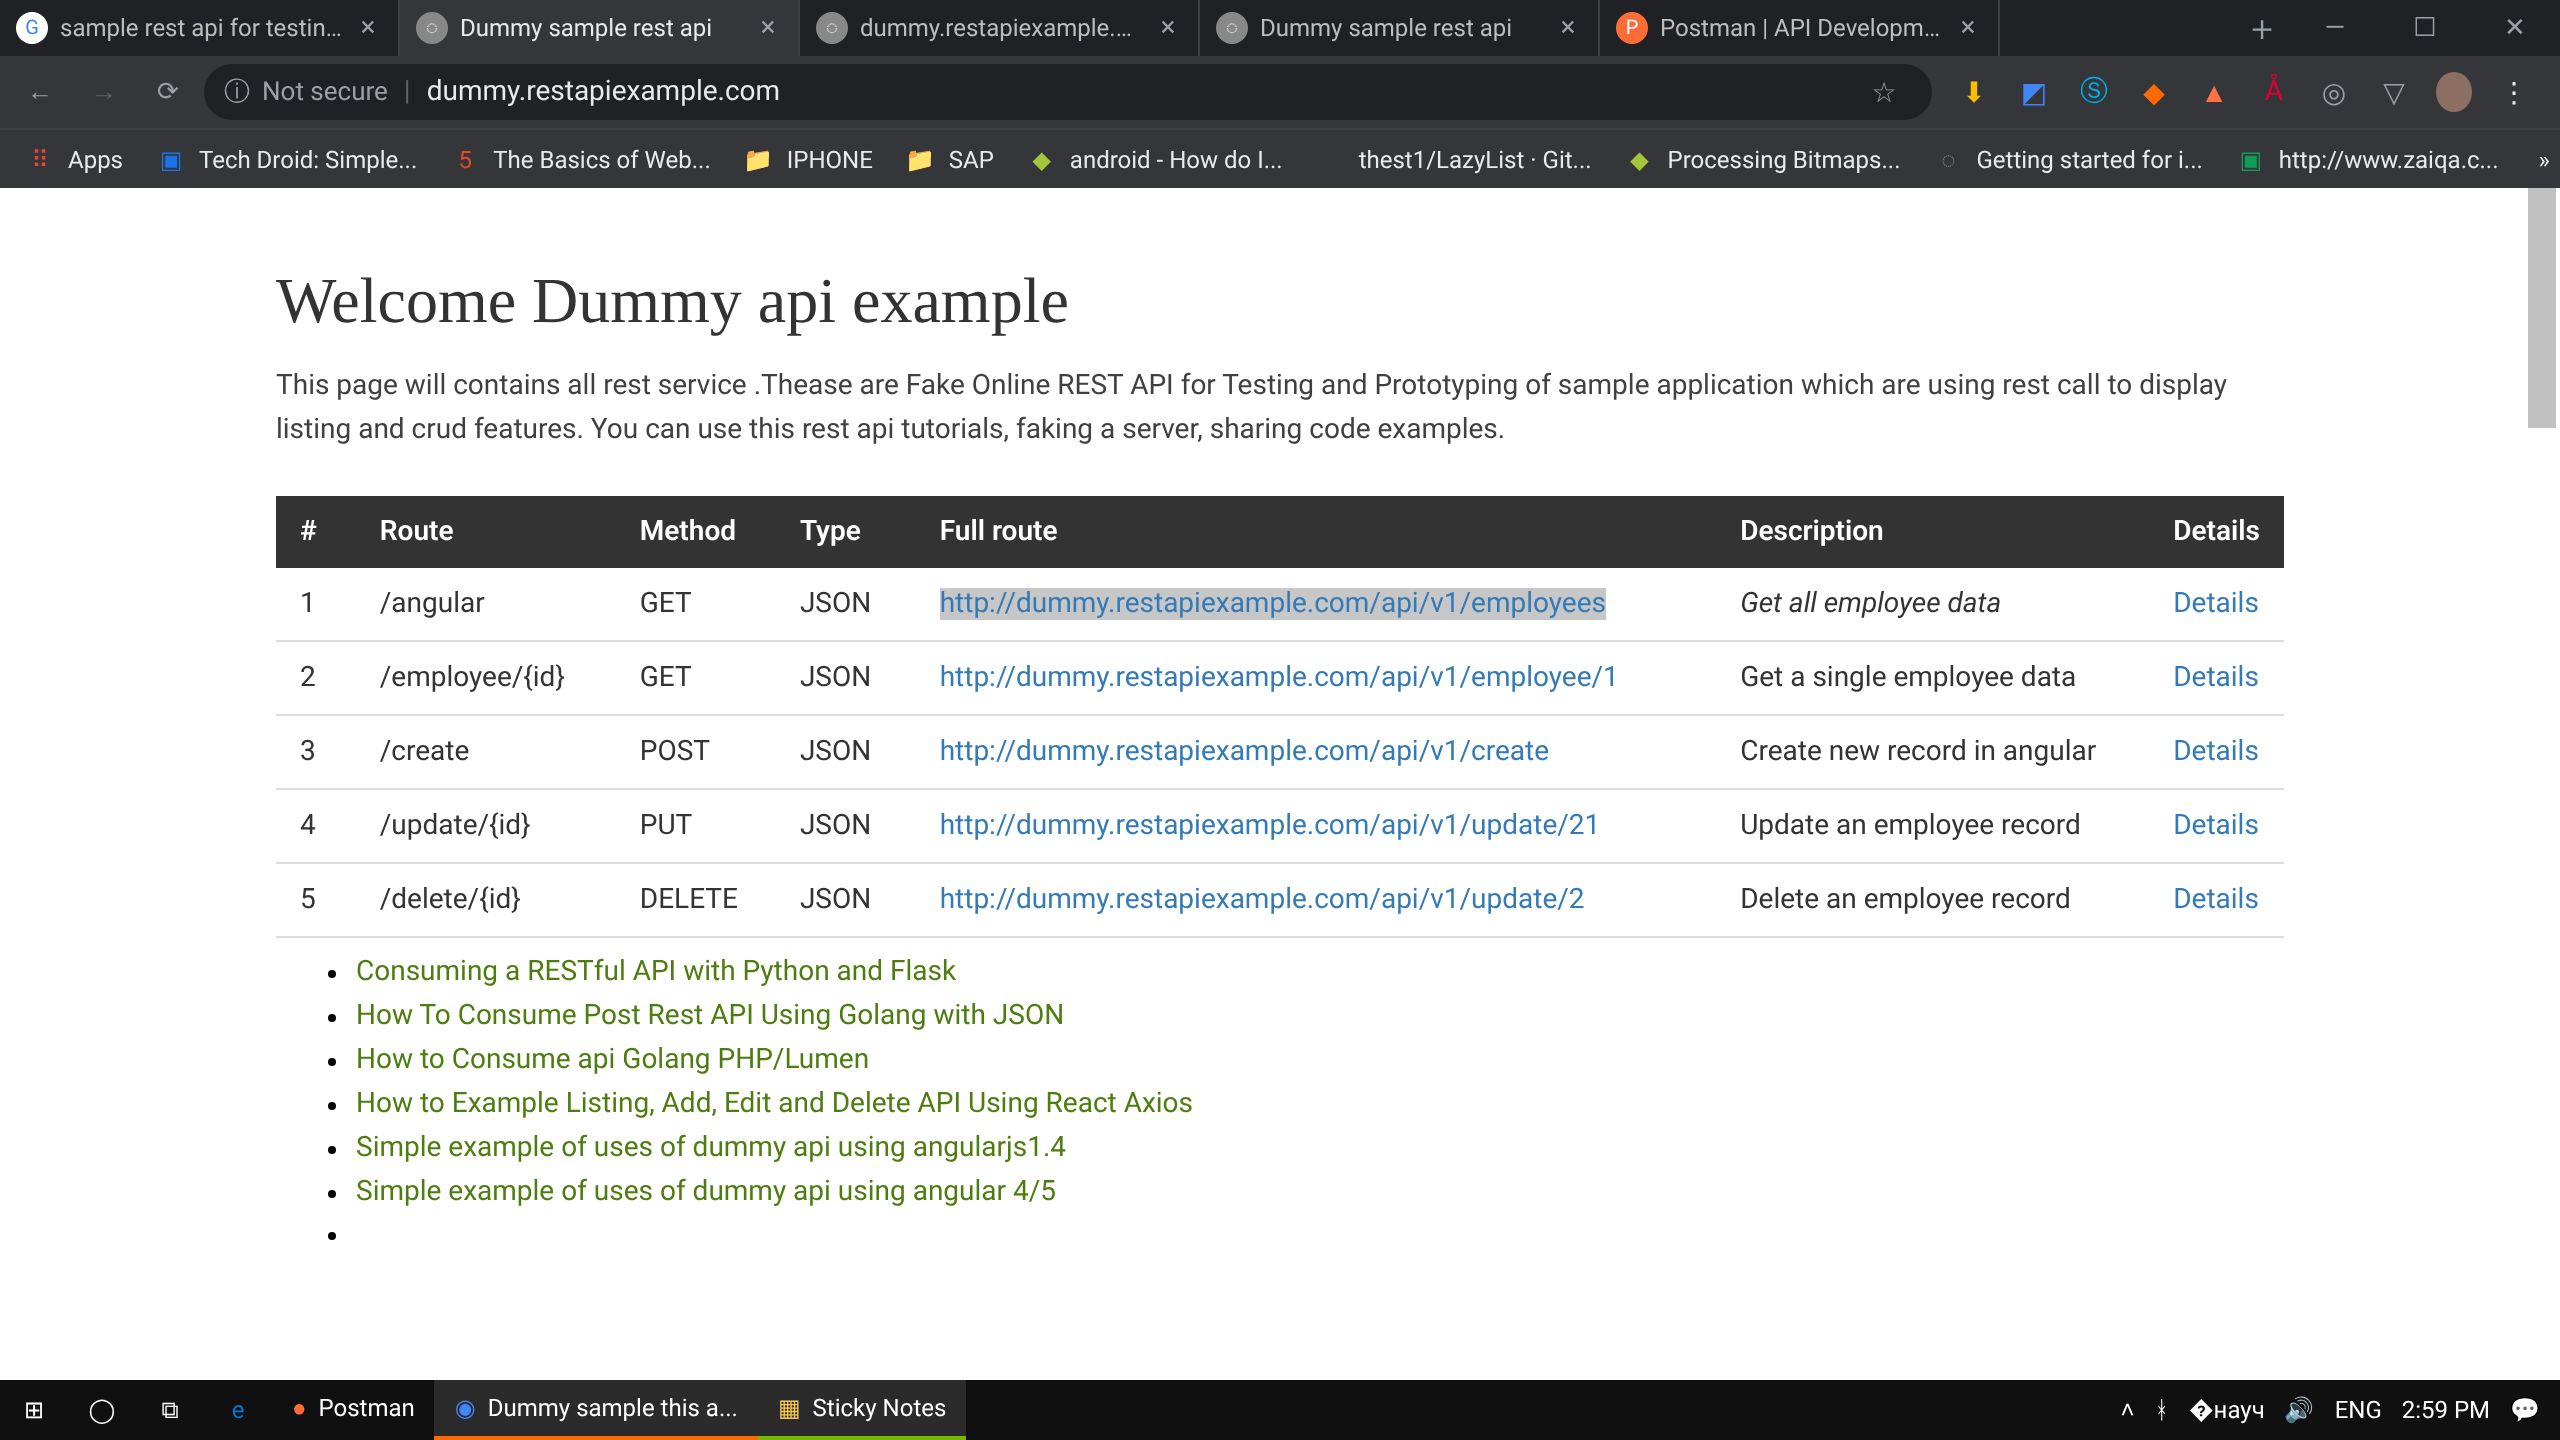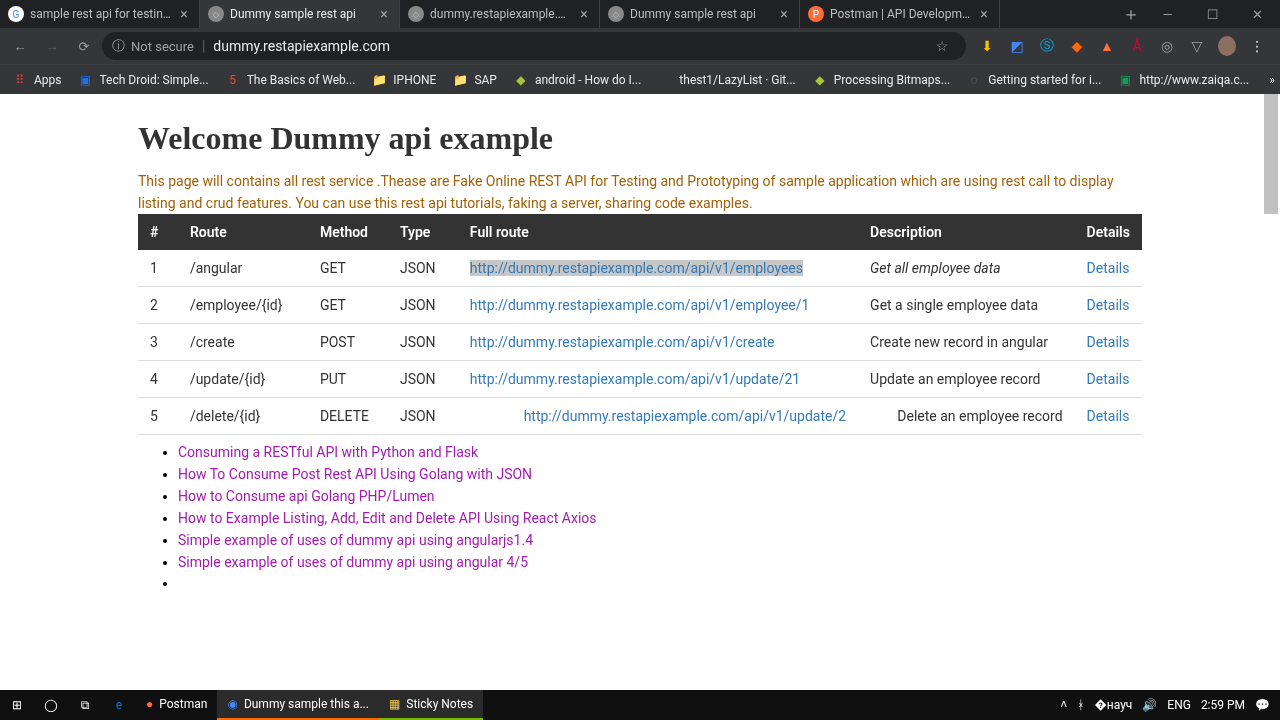--- a/index.html
+++ b/index.html
@@ -29,31 +29,31 @@
 
 .bookmarks { height: 30px; background: #35363a; border-top: 1px solid #3c4043; display:flex; align-items:center; padding: 0 6px; gap:4px; color:#e8eaed; font-size:12px;}
 .bk { display:flex; align-items:center; gap:6px; padding: 0 6px; white-space:nowrap;}
 .bk .ic { width:16px; height:16px; display:flex; align-items:center; justify-content:center;}
 .bk-spacer { flex:1; }
 .bk-over { color:#e8eaed; padding:0 6px;}
 
 
 .viewport { flex:1; background: #fff; overflow-y: auto; position:relative;}
 .page { max-width: 1004px; margin: 0 auto; padding: 14px 0 40px 0;}
-h1 { font-size: 32px; font-weight: 700; color:#333; margin: 12px 0 14px 0; font-family: Georgia, serif;}
-.lead { font-size: 14px; color:#a16207; line-height: 1.55; }
+h1 { font-size: 32px; font-weight: 400; color:#333; margin: 24px 0 14px 0; font-family: Georgia, serif;}
+.lead { font-size: 14px; color:#404040; line-height: 1.55; margin-bottom: 22px; }
 h2 { font-size: 22px; font-weight: 400; color:#333; margin: 10px 0 12px 0; font-family: Georgia, serif;}
 table { width: 100%; border-collapse: collapse; }
 thead th { background: #333; color:#fff; text-align:left; font-weight:600; font-size:14px; padding: 10px 12px; }
 tbody td { padding: 10px 12px; font-size: 14px; color:#333; border-bottom: 1px solid #ddd;}
 tbody td a { color: #337ab7; text-decoration: none;}
 .hl { background: #c7c7c7; }
 ul.examples { list-style: disc; padding-left: 40px; margin-top: 6px;}
 ul.examples li { padding: 3px 0; }
-ul.examples a { color:#a21caf; font-size: 14px; text-decoration: none;}
+ul.examples a { color:#4d7c0f; font-size: 14px; text-decoration: none;}
 
 
 .scrollhint { position:absolute; right:2px; top:0; width:14px; height:100%; }
 .scrollhint .thumb { position:absolute; right:0; top:0; width:14px; height:120px; background:#c1c1c1;}
 
 
 .taskbar { height: 30px; background: #101010; display:flex; align-items:center; color:#fff; font-size:12px;}
 .taskbar .tb { width:34px; height:30px; display:flex; align-items:center; justify-content:center;}
 .taskbar .tbapp { display:flex; align-items:center; gap:6px; padding: 0 10px; height:30px; border-bottom:2px solid transparent;}
 .taskbar .tbapp.active { background:#2b2b2b; border-bottom-color:#ff6a00;}
@@ -228,22 +228,22 @@
               <td style="width: 7%;">JSON</td>
               <td style="width: 40%;"><a href="#" class="">http://dummy.restapiexample.com/api/v1/update/21</a></td>
               <td style="width: 22%;">Update an employee record</td>
               <td style="width: 6%;"><a href="#">Details</a></td>
             </tr>
             <tr>
               <td style="width: 4%;">5</td>
               <td style="width: 13%;">/delete/{id}</td>
               <td style="width: 8%;">DELETE</td>
               <td style="width: 7%;">JSON</td>
-              <td style="width: 40%; text-align: right;"><a href="#" class="">http://dummy.restapiexample.com/api/v1/update/2</a></td>
-              <td style="width: 22%; text-align: right;">Delete an employee record</td>
+              <td style="width: 40%;"><a href="#" class="">http://dummy.restapiexample.com/api/v1/update/2</a></td>
+              <td style="width: 22%;">Delete an employee record</td>
               <td style="width: 6%;"><a href="#">Details</a></td>
             </tr>
           </tbody>
       </table>
       <ul class="examples" id="examples">
           <li><a href="#">Consuming a RESTful API with Python and Flask</a></li>
           <li><a href="#">How To Consume Post Rest API Using Golang with JSON</a></li>
           <li><a href="#">How to Consume api Golang PHP/Lumen</a></li>
           <li><a href="#">How to Example Listing, Add, Edit and Delete API Using React Axios</a></li>
           <li><a href="#">Simple example of uses of dummy api using angularjs1.4</a></li>

